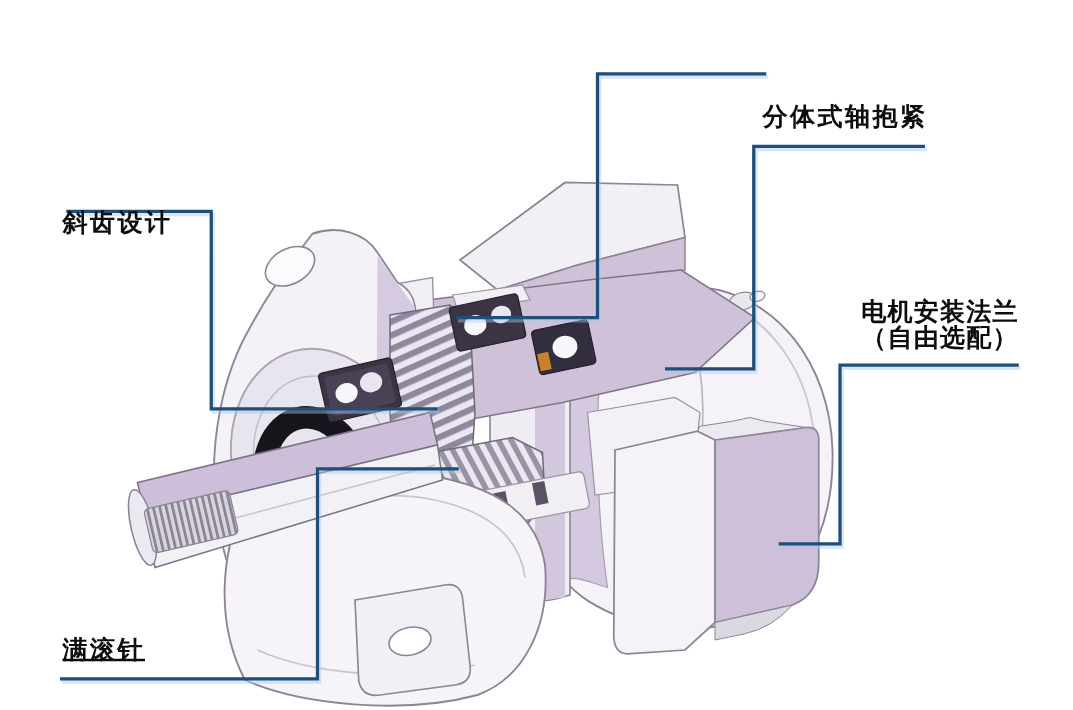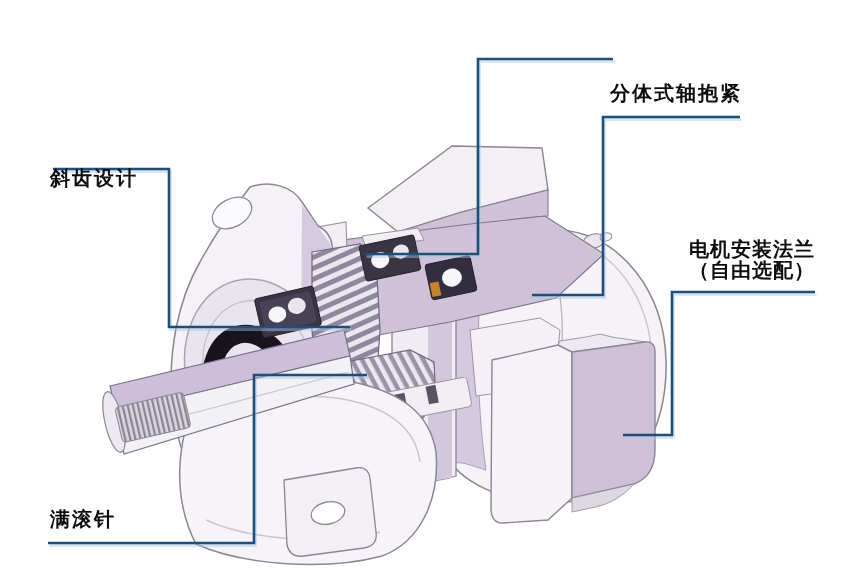--- a/index.html
+++ b/index.html
@@ -10,21 +10,21 @@
   #machine-svg{position:absolute;left:0;top:0;width:858px;height:568px;}
   .label{
     position:absolute;font-weight:bold;font-size:20px;letter-spacing:2px;
     color:#0d0d0d;white-space:nowrap;z-index:5;line-height:21px;
   }
   .label--center{text-align:center;letter-spacing:1px;}
   .lbl-helical{left:50px;top:135px;margin-top:33px;}
   .lbl-housing{left:487px;top:25px;}
   .lbl-clamp{left:610px;top:83px;}
   .lbl-motor{left:672px;top:239px;width:160px;}
-  .lbl-needle{left:50px;top:509px;}
+  .lbl-needle{left:50px;top:509px;text-decoration:underline;}
 </style>
 </head>
 <body>
 
 <div id="stage">
 
   <svg id="machine-svg" viewBox="0 0 858 568" xmlns="http://www.w3.org/2000/svg">
     <defs>
       <pattern id="helix" patternUnits="userSpaceOnUse" width="10" height="10" patternTransform="rotate(-24)">
         <rect width="10" height="10" fill="#eae7f0"></rect>

